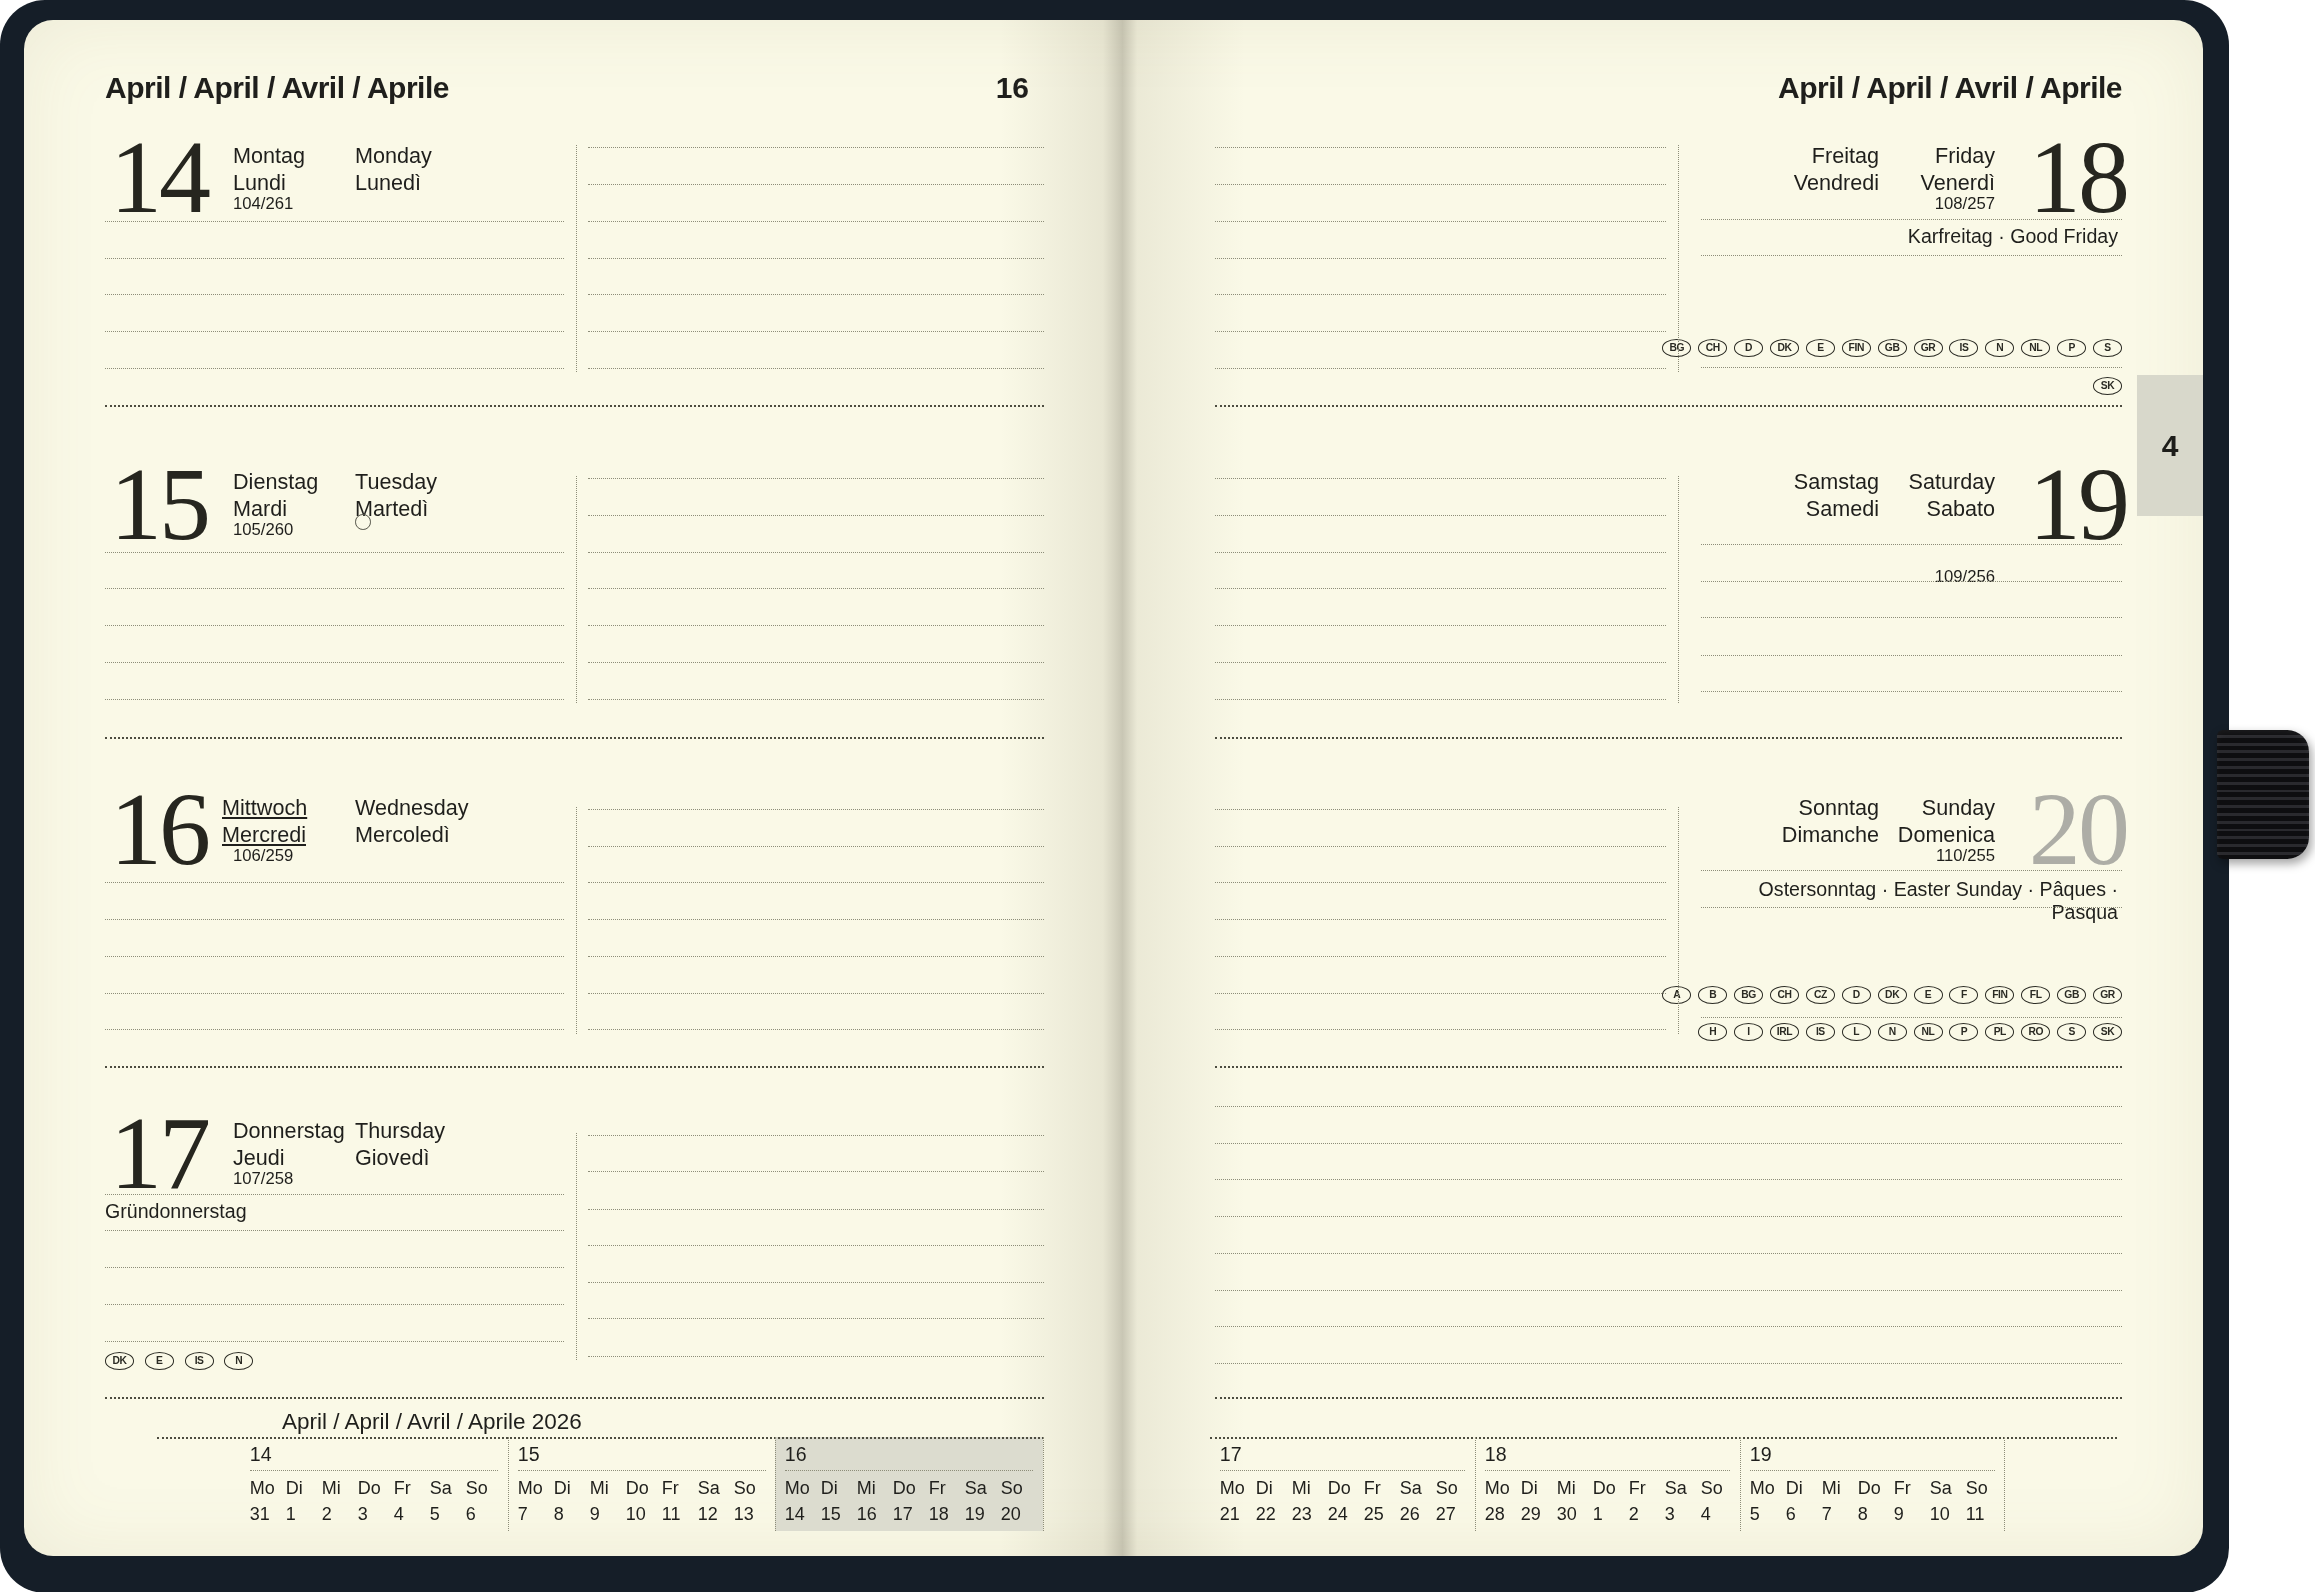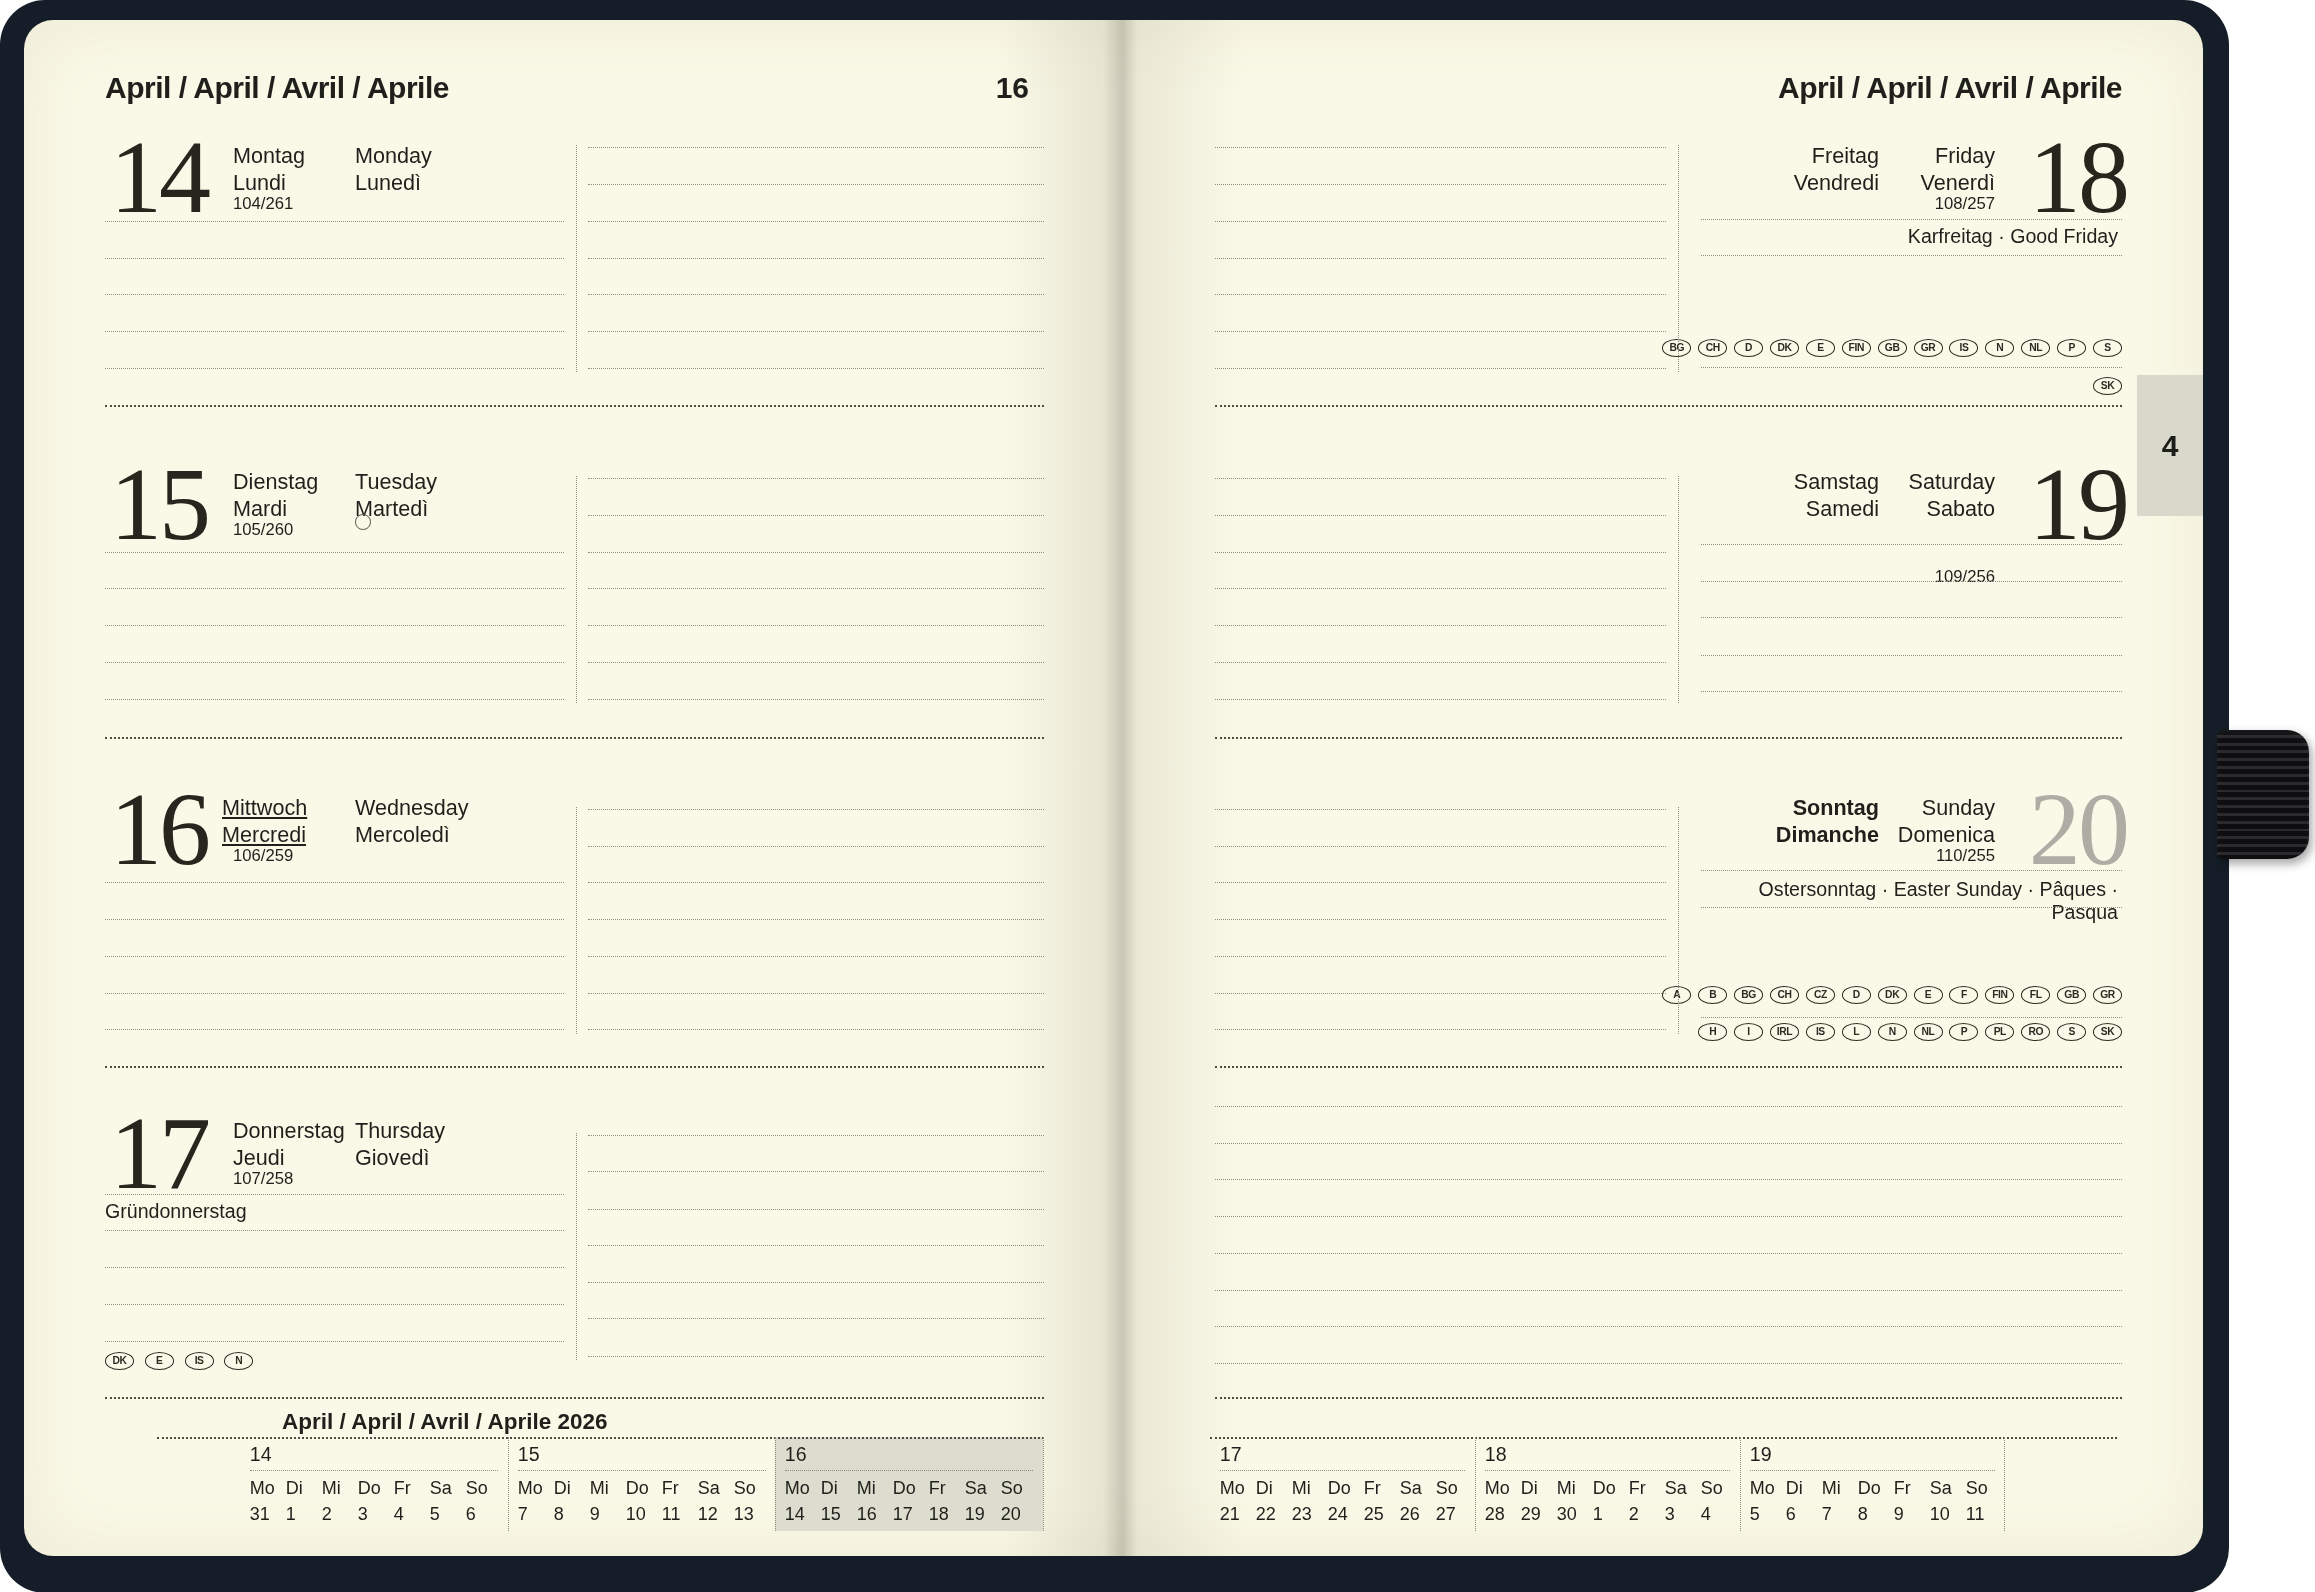--- a/index.html
+++ b/index.html
@@ -26,21 +26,21 @@
   .doy{position:absolute;font-size:16.7px;}
   .holiday{position:absolute;font-size:19.6px;}
   .ra{text-align:right;}
   .moon{position:absolute;width:15.7px;height:15.7px;border:1.7px solid #55554a;border-radius:50%;box-sizing:border-box;}
   .badgerow{position:absolute;display:flex;gap:6.9px;}
   .badgerow.right{justify-content:flex-end;}
   .badgerow.d17{gap:10.8px;}
   .badge{width:29px;height:17.6px;border:1.8px solid #2b2b24;border-radius:50%;display:flex;align-items:center;
          justify-content:center;font-size:10.3px;font-weight:bold;color:#2b2b24;box-sizing:border-box;
          letter-spacing:-0.4px;background:transparent;flex:0 0 auto;}
-  .cal-title{position:absolute;font-size:22.5px;font-weight:bold;}
+  .cal-title{position:absolute;font-size:22.5px;font-weight:normal;}
   .cal-block{position:absolute;top:1437px;height:94px;}
   .cal-block.hl{background:var(--c-highlight);}
   .cal-label{position:absolute;left:9.8px;top:5.9px;font-size:19.6px;}
   .cal-underline{position:absolute;left:9.8px;top:33px;height:0;border-top:1.5px dotted #8d8d79;}
   .cal-row{position:absolute;left:9.8px;display:flex;justify-content:center;}
   .cal-cell{width:36px;font-size:18px;flex:0 0 auto;}
   .tab{position:absolute;left:2137px;top:375px;width:66px;height:141px;background:var(--c-tab);
        display:flex;align-items:center;justify-content:center;font-size:30px;font-weight:bold;color:#1d1d1a;}
   .elastic{position:absolute;left:2217px;top:730px;width:92px;height:129px;border-radius:5.9px 21.6px 21.6px 5.9px;
        background:repeating-linear-gradient(180deg,#0e0e10 0 4.9px,#2a2a2e 4.9px 7.8px);
@@ -178,21 +178,21 @@
   <div class="badgerow right" style="left:1632px;top:377px;width:490px;">
       <span class="badge">SK</span>
     </div>
 
   <div class="daynum ra" style="left:2000px;top:452px;width:127px;">19</div>
   <div class="dnames ra" style="left:1701px;top:469px;width:178px;"><span>Samstag</span><br><span>Samedi</span></div>
   <div class="dnames ra" style="left:1887px;top:469px;width:108px;"><span>Saturday</span><br><span>Sabato</span></div>
   <div class="doy ra" style="left:1887px;top:520px;width:108px;margin-top:47px;">109/256</div>
 
   <div class="daynum gray ra" style="left:2000px;top:777px;width:127px;">20</div>
-  <div class="dnames ra" style="left:1701px;top:795px;width:178px;font-weight:bold;"><span>Sonntag</span><br><span>Dimanche</span></div>
+  <div class="dnames ra" style="left:1701px;top:795px;width:178px;"><span>Sonntag</span><br><span>Dimanche</span></div>
   <div class="dnames ra" style="left:1887px;top:795px;width:108px;"><span>Sunday</span><br><span>Domenica</span></div>
   <div class="doy ra" style="left:1887px;top:846px;width:108px;">110/255</div>
   <div class="holiday ra" style="left:1701px;top:878px;width:417px;">Ostersonntag · Easter Sunday · Pâques · Pasqua</div>
   <div class="badgerow right" style="left:1632px;top:986px;width:490px;">
       <span class="badge">A</span>
       <span class="badge">B</span>
       <span class="badge">BG</span>
       <span class="badge">CH</span>
       <span class="badge">CZ</span>
       <span class="badge">D</span>

